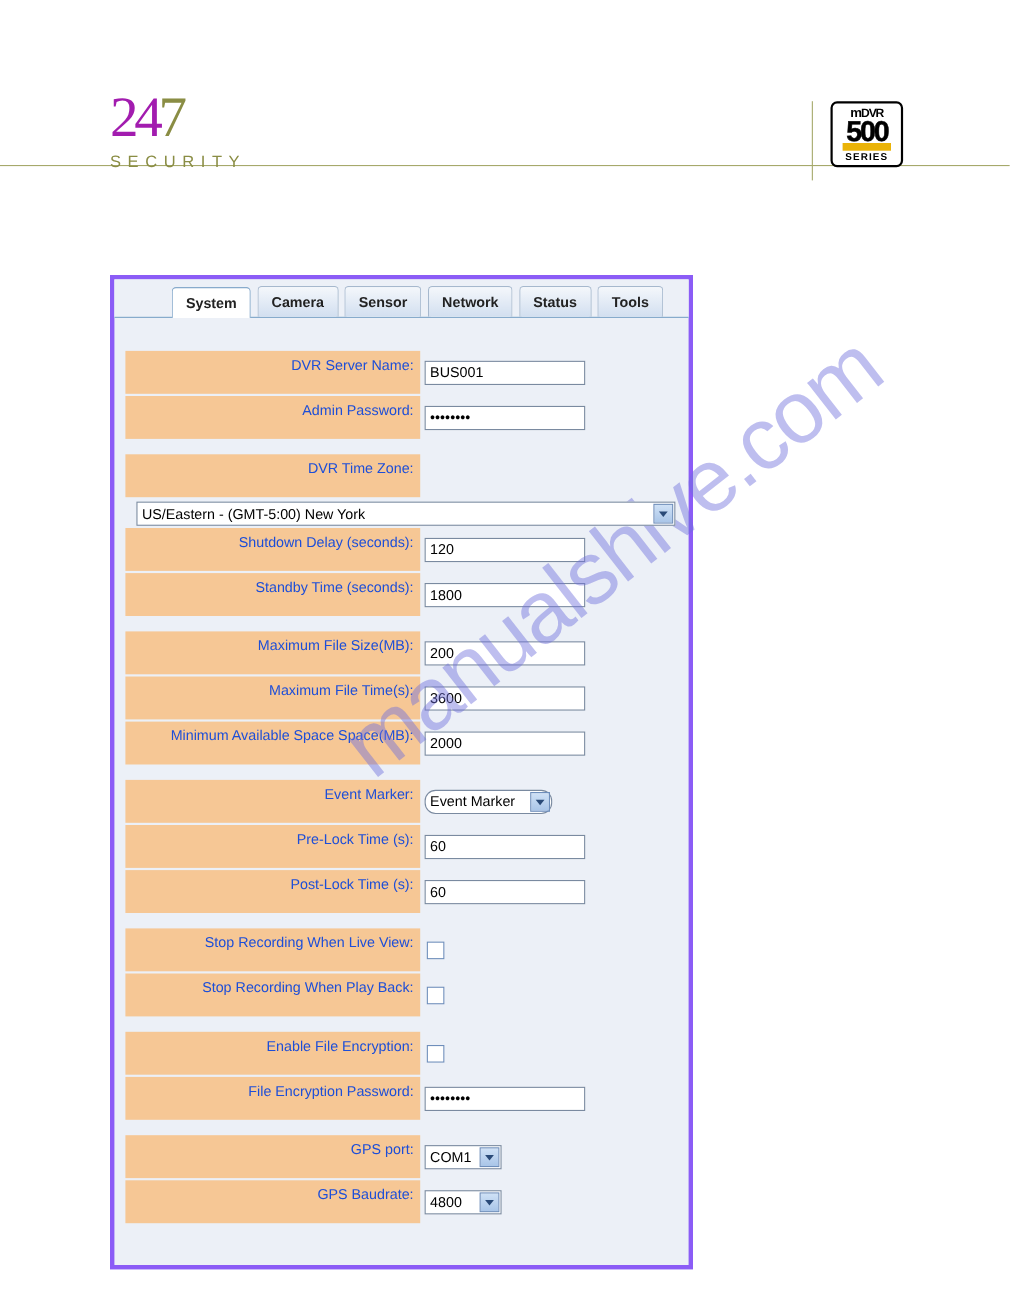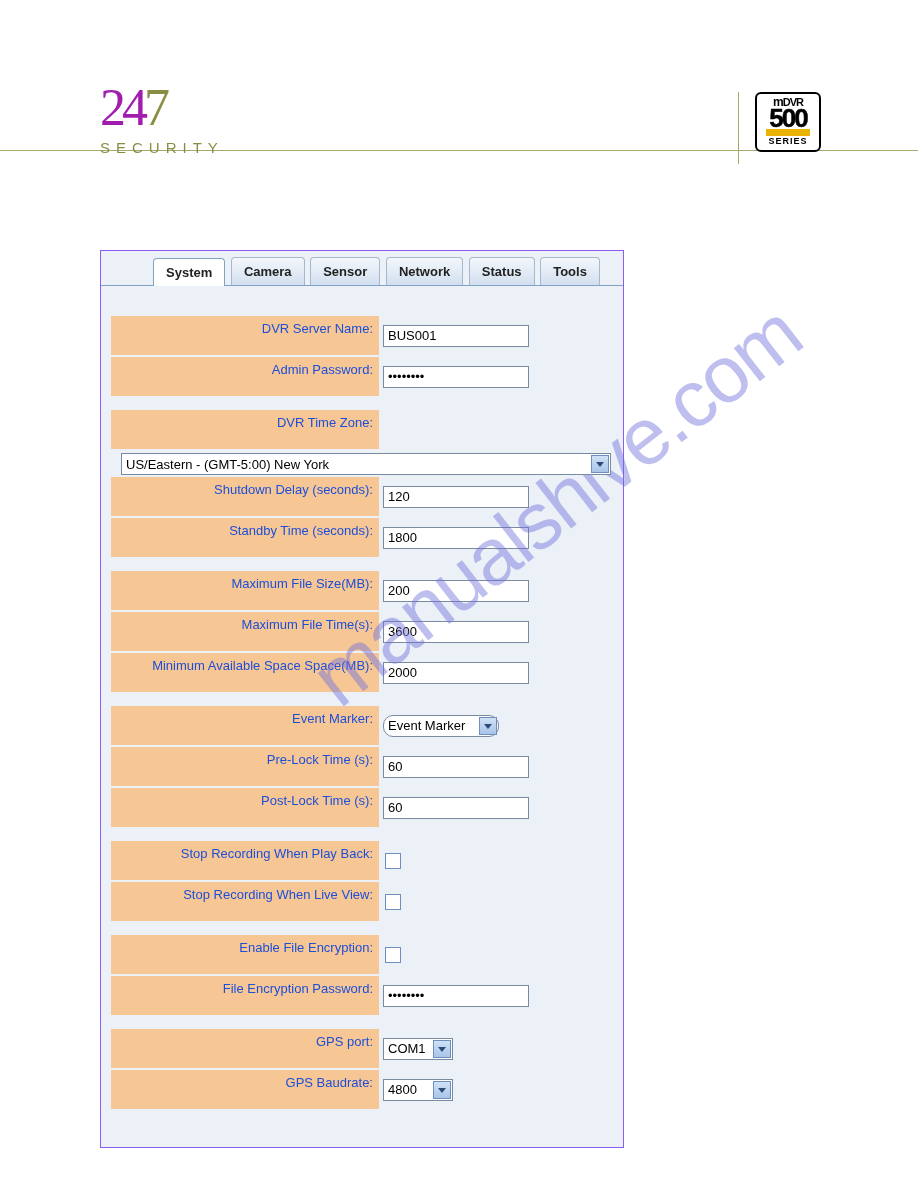--- a/index.html
+++ b/index.html
@@ -67,21 +67,21 @@
     text-decoration:underline;
   }
   .dvr-badge .l3 { font-size:9px; font-weight:900; letter-spacing:1px; border-top:7px solid #eab308; display:inline-block; padding:1px 2px 0;}
 
   
   .panel {
     width: 522px;
     margin-left: 100px;
     margin-top: 70px;
     background: #ecf0f7;
-    border:1px solid #8b5cf6;
+    border:4px solid #8b5cf6;
     padding-bottom: 24px;
   }
   .tabstrip {
     padding: 6px 0 0 52px;
     border-bottom: 1px solid #7da3c7;
     background:#ecf0f7;
   }
   .tab {
     display:inline-block;
     padding:6px 12px;
@@ -328,27 +328,27 @@
       <div class="row">
         <div class="label">Post-Lock Time (s):</div>
         <div class="ctl">
             <input class="text-input w140" value="60" style="">
           </div>
       </div>
     </div>
 
     <div class="block">
       <div class="row">
+        <div class="label">Stop Recording When Live View:</div>
+        <div class="ctl">
+            <span class="checkbox"></span>
+          </div>
+      </div>
+      <div class="row">
         <div class="label">Stop Recording When Play Back:</div>
-        <div class="ctl">
-            <span class="checkbox"></span>
-          </div>
-      </div>
-      <div class="row">
-        <div class="label">Stop Recording When Live View:</div>
         <div class="ctl">
             <span class="checkbox"></span>
           </div>
       </div>
     </div>
 
     <div class="block">
       <div class="row">
         <div class="label">Enable File Encryption:</div>
         <div class="ctl">

